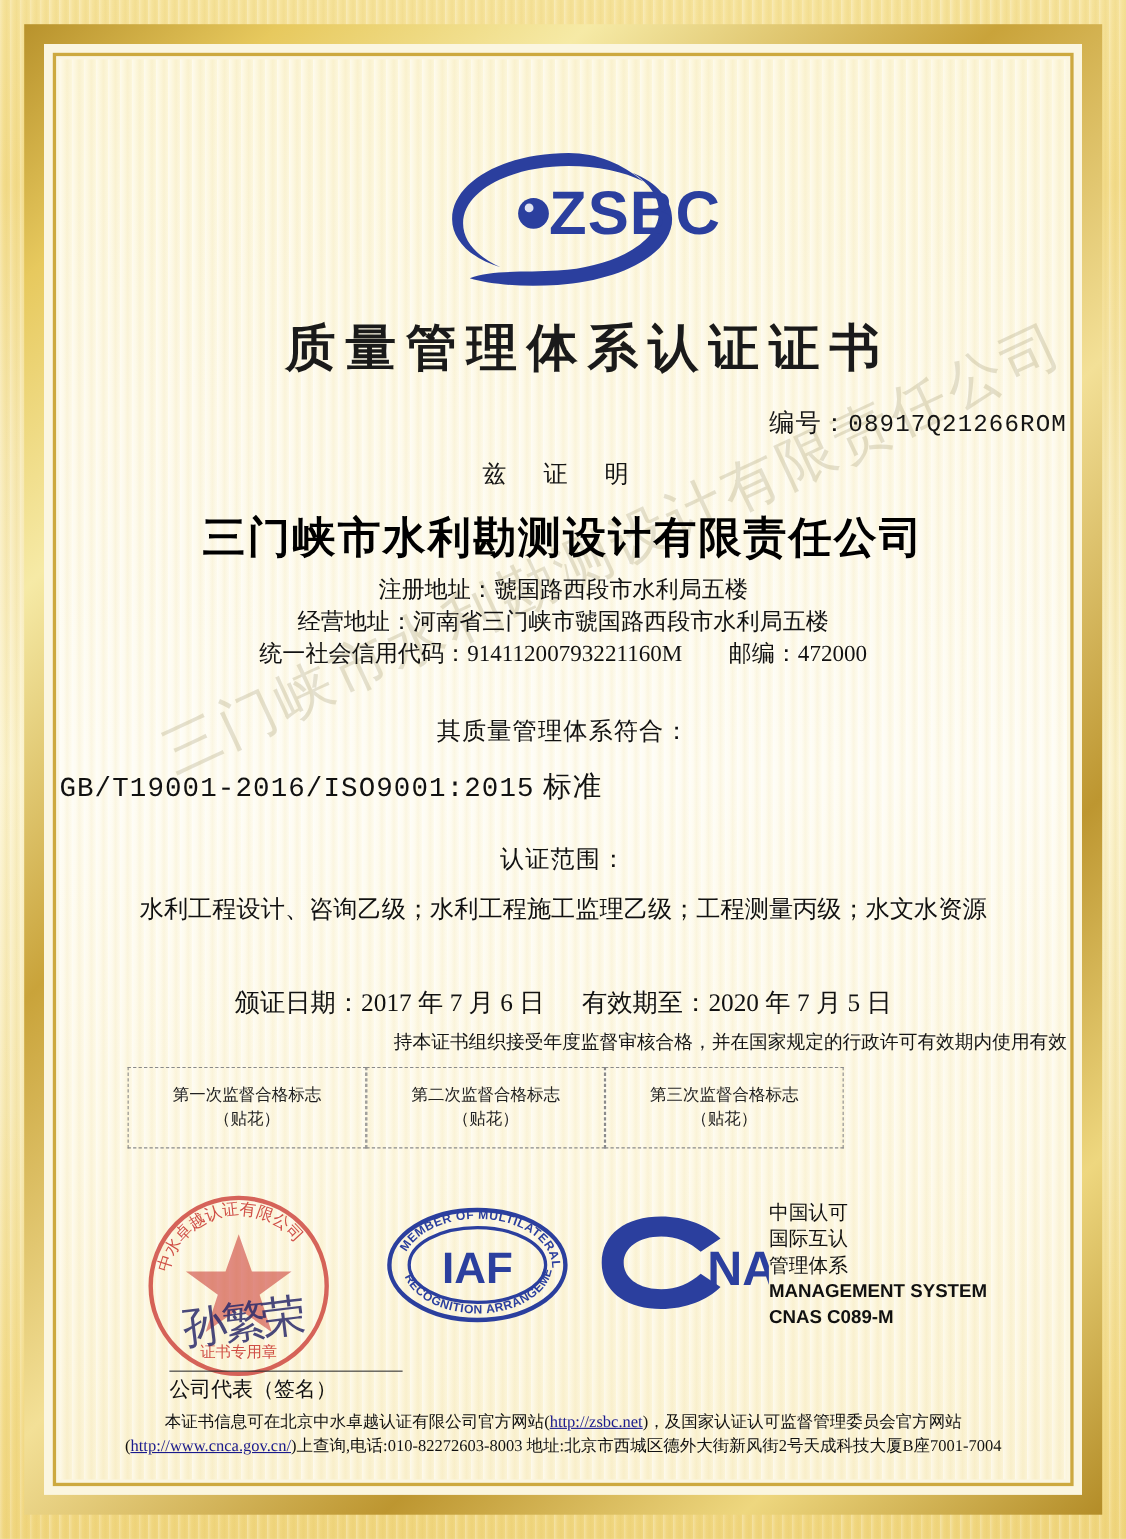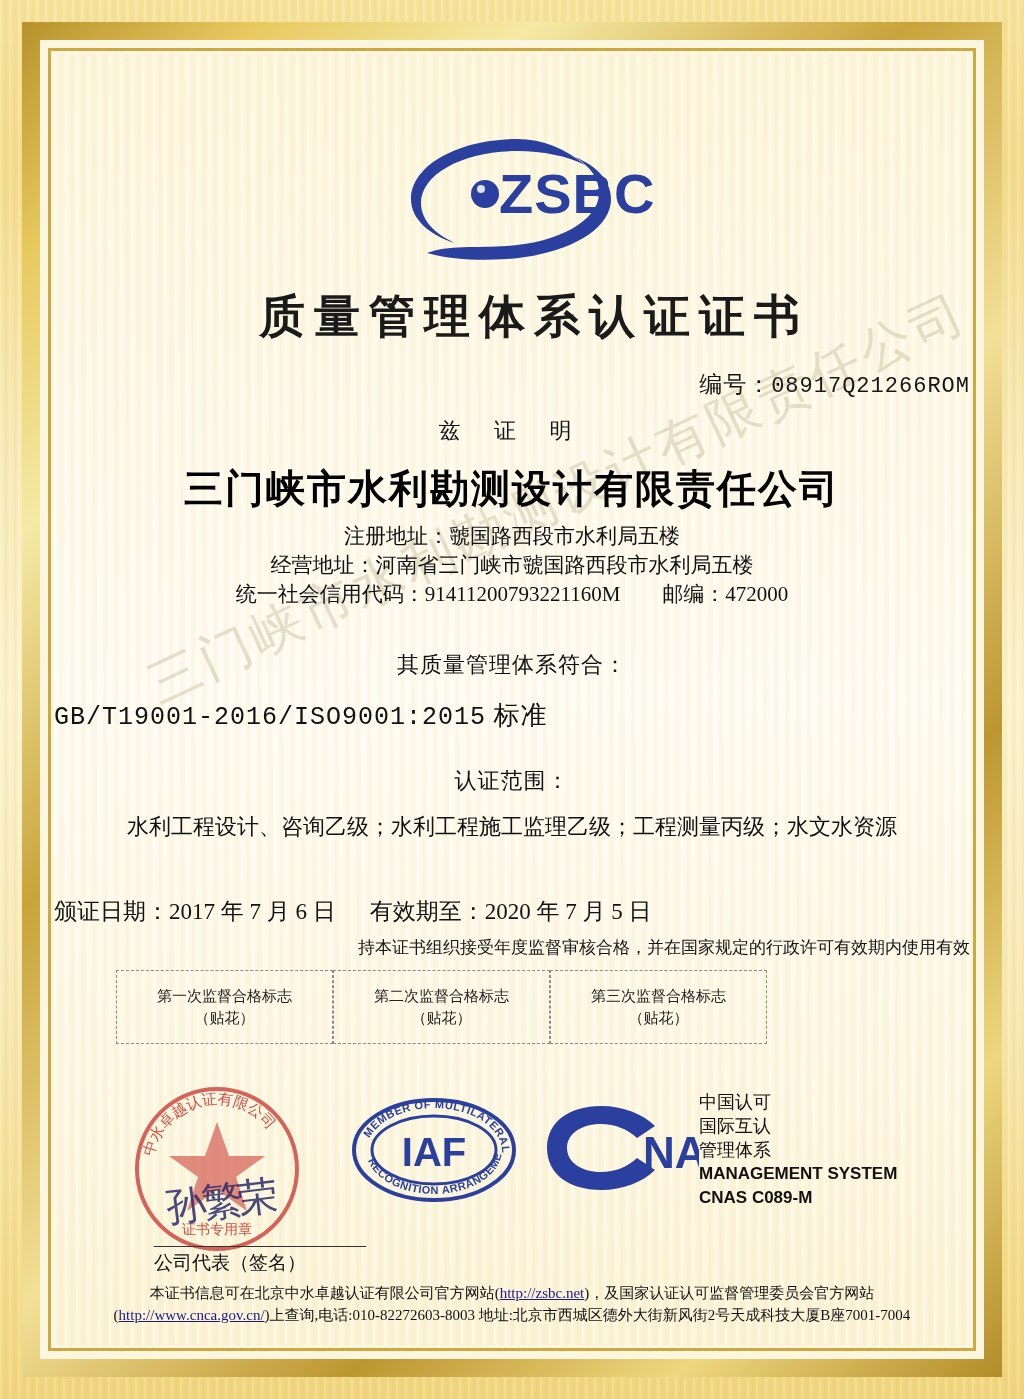--- a/index.html
+++ b/index.html
@@ -183,21 +183,21 @@
     font-size: 22px;
     line-height: 33px;
     color: #111;
   }
   .scope-body div { white-space: nowrap; }
 
   .dates {
     position: absolute;
     left: 0; right: 0;
     top: 842px;
-    text-align: left;
+    text-align: center;
     font-size: 23px;
     color: #111;
   }
   .dates .gap { display: inline-block; width: 34px; }
 
   .note {
     position: absolute;
     left: 0; right: 0;
     top: 882px;
     text-align: right;

